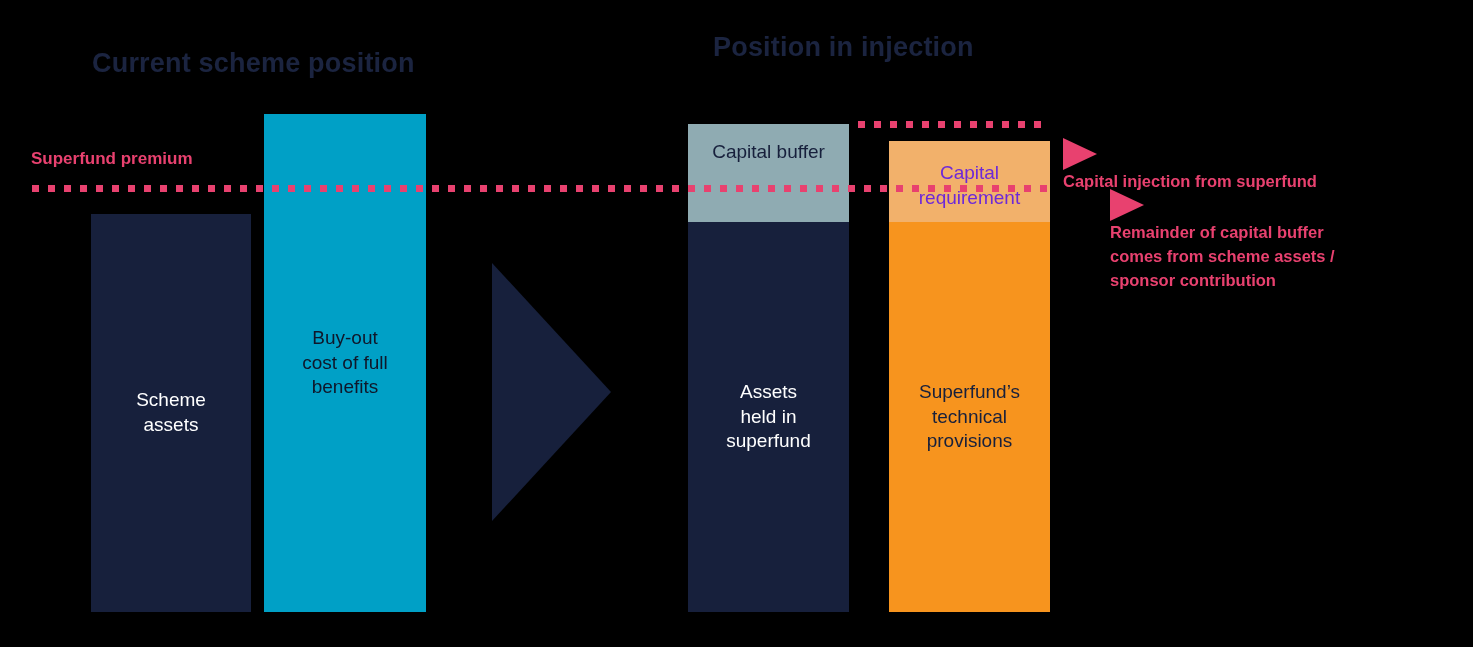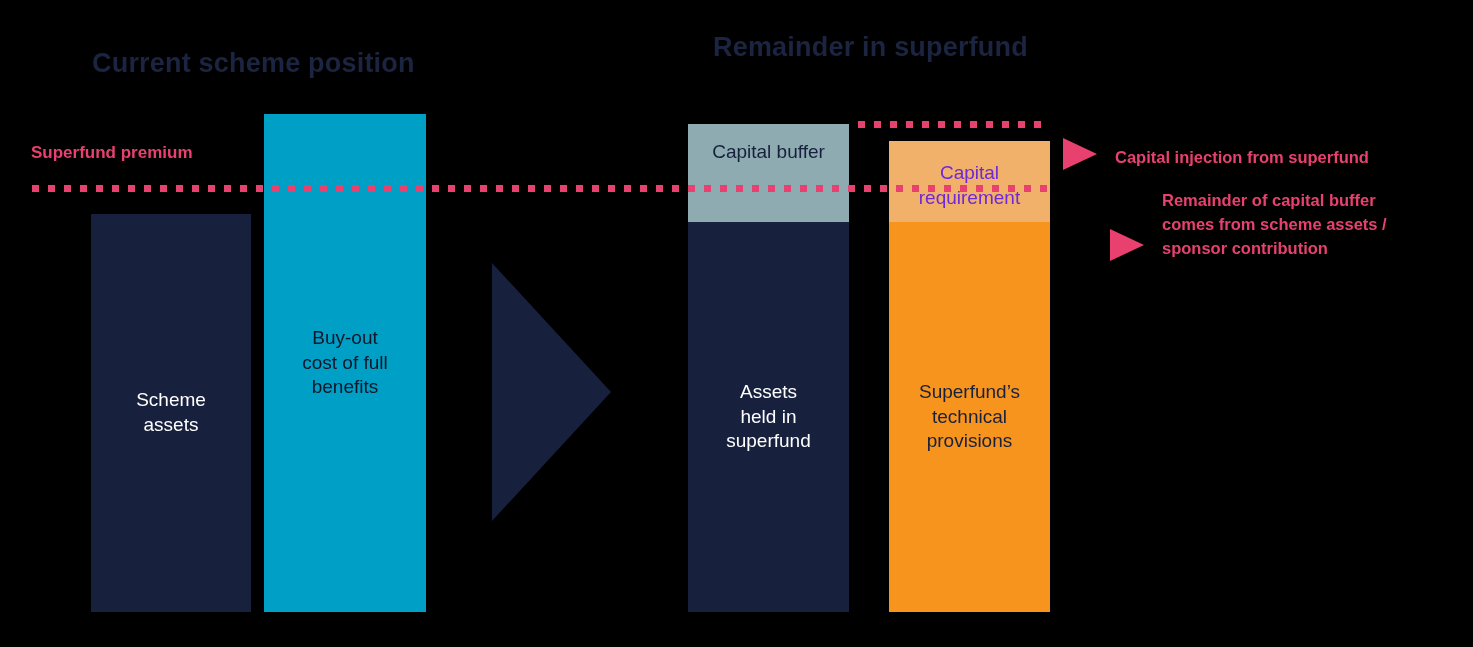--- a/index.html
+++ b/index.html
@@ -100,32 +100,33 @@
       linear-gradient(to right, #e8416f 0px, #e8416f 7px, transparent 7px, transparent 16px);
     background-size: 16px 7px;
     background-repeat: repeat-x;
   }
   #dotted-line-premium { left: 32px;  top: 185px; width: 1017px; }
   #dotted-line-top     { left: 858px; top: 121px; width: 191px; }
 
   
   #premium-label {
     position: absolute;
-    left: 31px; top: 143px;
+    left: 31px; top: 149px;
     font-size: 17px;
     font-weight: bold;
     color: #e8416f;
     white-space: nowrap;
   }
 
   
   .annotation {
     position: absolute;
     display: flex;
-    align-items: flex-end;
+    align-items: flex-start;
+    flex-direction: column;
   }
   .anno-arrow {
     flex: 0 0 auto;
     width: 34px;
     height: 32px;
     margin-right: 18px;
   }
   .anno-text {
     font-size: 16.5px;
     font-weight: bold;
@@ -135,21 +136,21 @@
   }
   #annotation-0 { left: 1063px; top: 138px; }
   #annotation-1 { left: 1110px; top: 189px; }
 </style>
 </head>
 <body>
 
 <div id="stage">
 
   <div class="section-title" id="title-left">Current scheme position</div>
-  <div class="section-title" id="title-right">Remainder in superfund</div>
+  <div class="section-title" id="title-right">Position in injection</div>
 
   <div class="bar" id="bar-scheme-assets">
     <span class="bar-label">Scheme
 assets</span>
   </div>
 
   <div class="bar" id="bar-buyout">
     <span class="bar-label">Buy-out
 cost of full
 benefits</span>

